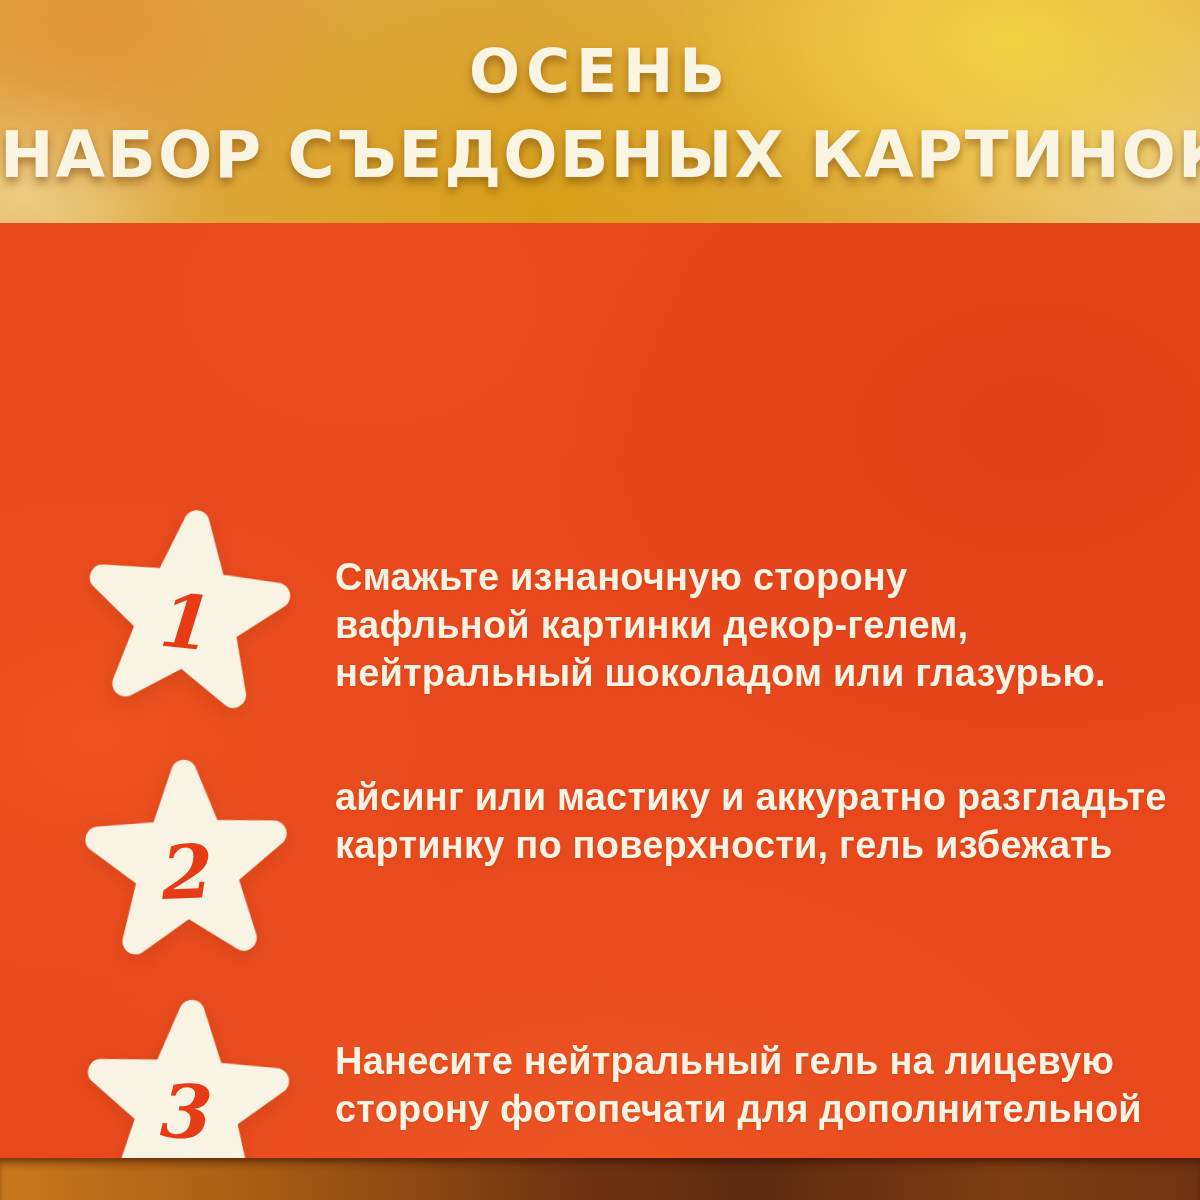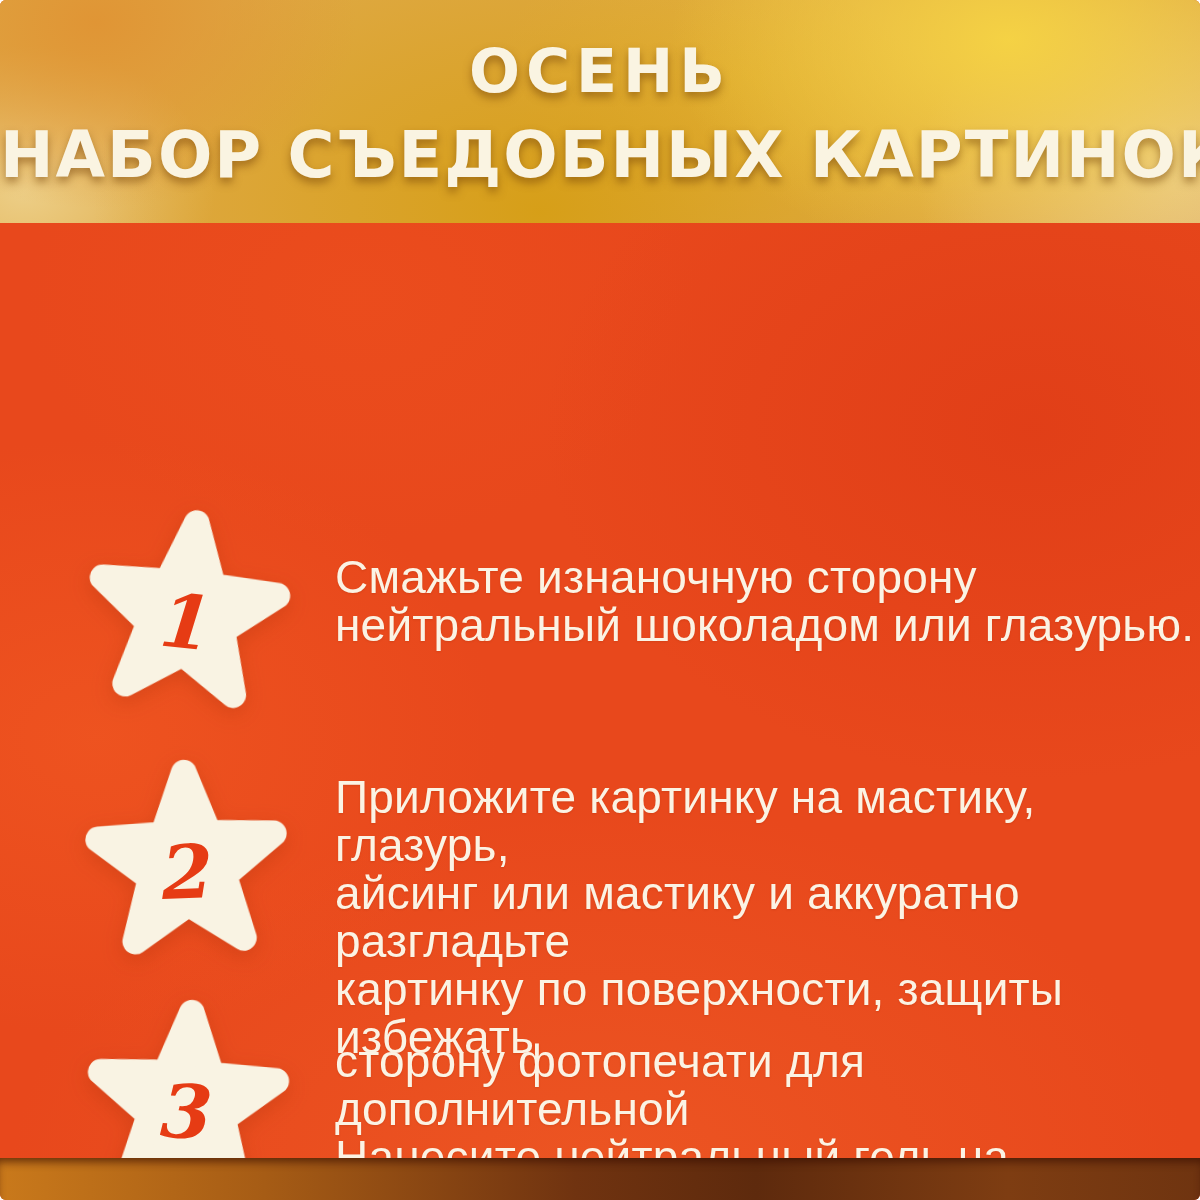--- a/index.html
+++ b/index.html
@@ -2,21 +2,20 @@
 <html lang="ru"><head>
 <meta charset="utf-8">
 <style>
   html,body{margin:0;padding:0;}
   .page{
     position:relative;
     width:1200px;height:1200px;
     overflow:hidden;
     font-family:"Liberation Sans","DejaVu Sans",sans-serif;
     background:#E8481C;
-    border-radius:6px;
   }
   
   .header{
     position:absolute;left:0;top:0;width:1200px;height:223px;
     background:
       radial-gradient(420px 300px at 8% 10%,  rgba(224,148,52,.95), rgba(224,148,52,0) 62%),
       radial-gradient(520px 340px at 84% 18%, rgba(246,212,68,.95), rgba(246,212,68,0) 65%),
       radial-gradient(420px 320px at 98% 78%, rgba(236,206,142,.9), rgba(236,206,142,0) 62%),
       radial-gradient(640px 420px at 45% 95%, rgba(213,157,16,.85), rgba(213,157,16,0) 70%),
       radial-gradient(320px 240px at 2% 85%,  rgba(240,216,152,.8), rgba(240,216,152,0) 60%),
@@ -51,21 +50,21 @@
     font-family:"DejaVu Serif","Liberation Serif",serif;
     font-style:italic;font-weight:bold;
     font-size:74px;color:#E63B14;
     padding-top:14px;box-sizing:border-box;
   }
   .star-1{left:62px;top:272px;transform:rotate(6deg);}
   .star-2{left:62px;top:522px;transform:rotate(-2deg);}
   .star-3{left:62px;top:762px;transform:rotate(3deg);}
   .step-text{
     position:absolute;left:335px;
-    font-size:46px;line-height:48px;font-weight:400;
+    font-size:38px;line-height:48px;font-weight:700;
     color:#FBF3E4;letter-spacing:.2px;
     text-shadow:0 1px 2px rgba(150,40,0,.22);
   }
   .text-1{top:330px;}
   .text-2{top:550px;}
   .text-3{top:814px;}
   .step-text span{display:block;}
   
   .bottom-strip{
     position:absolute;left:0;top:1158px;width:1200px;height:42px;
@@ -86,43 +85,43 @@
   <div class="main-panel">
 
     <div class="star-wrap star-1">
       <svg viewBox="-130 -130 260 260">
         <path d="M0,-100 L24.7,-34 L95.1,-30.9 L39.9,13 L58.8,80.9 L0,42 L-58.8,80.9 L-39.9,13 L-95.1,-30.9 L-24.7,-34 Z" fill="#F9F3E3" stroke="#F9F3E3" stroke-width="28" stroke-linejoin="round"></path>
       </svg>
       <div class="star-number">1</div>
     </div>
     <div class="step-text text-1">
       <span>Смажьте изнаночную сторону</span>
+      <span>вафльной картинки декор-гелем,</span>
       <span>нейтральный шоколадом или глазурью.</span>
     </div>
 
     <div class="star-wrap star-2">
       <svg viewBox="-130 -130 260 260">
         <path d="M0,-100 L24.7,-34 L95.1,-30.9 L39.9,13 L58.8,80.9 L0,42 L-58.8,80.9 L-39.9,13 L-95.1,-30.9 L-24.7,-34 Z" fill="#F9F3E3" stroke="#F9F3E3" stroke-width="28" stroke-linejoin="round"></path>
       </svg>
       <div class="star-number">2</div>
     </div>
     <div class="step-text text-2">
-      <span>Приложите картинку на мастику, глазурь,</span>
       <span>айсинг или мастику и аккуратно разгладьте</span>
-      <span>картинку по поверхности, защиты избежать</span>
+      <span>картинку по поверхности, гель избежать</span>
     </div>
 
     <div class="star-wrap star-3">
       <svg viewBox="-130 -130 260 260">
         <path d="M0,-100 L24.7,-34 L95.1,-30.9 L39.9,13 L58.8,80.9 L0,42 L-58.8,80.9 L-39.9,13 L-95.1,-30.9 L-24.7,-34 Z" fill="#F9F3E3" stroke="#F9F3E3" stroke-width="28" stroke-linejoin="round"></path>
       </svg>
       <div class="star-number">3</div>
     </div>
     <div class="step-text text-3">
+      <span>Нанесите нейтральный гель на лицевую</span>
       <span>сторону фотопечати для дополнительной</span>
-      <span>Нанесите нейтральный гель на лицевую</span>
     </div>
 
   </div>
 
   <div class="bottom-strip"></div>
 
 </div>
 
 </body></html>

